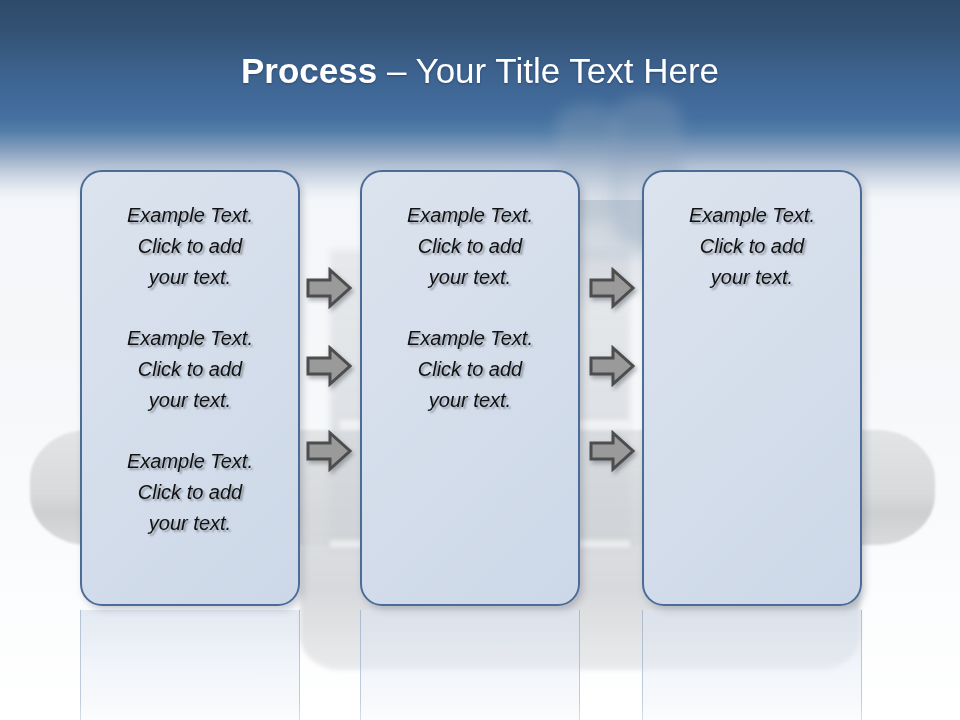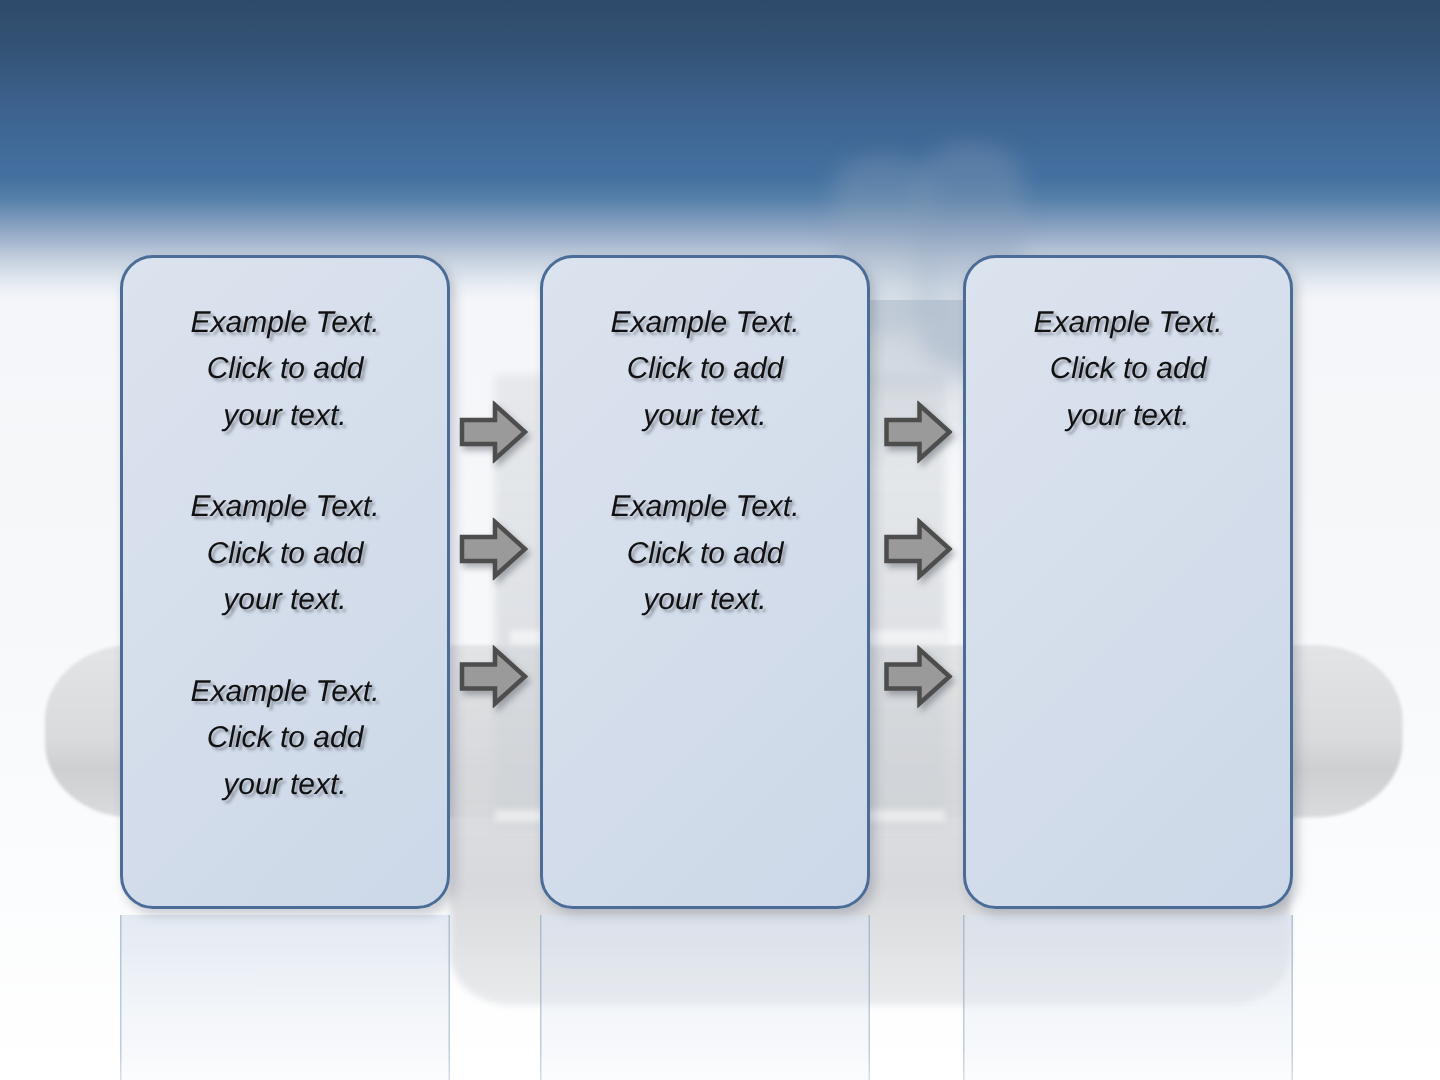--- a/index.html
+++ b/index.html
@@ -170,20 +170,23 @@
   <div class="platform2"></div>
   <div class="platform-face"></div>
   <div class="slab-stripe s1"></div>
   <div class="slab-stripe s2"></div>
   <div class="bg-cyl c4"></div>
   <div class="bg-cyl c3"></div>
   <div class="bg-sky"></div>
   <div class="bg-cyl c1"></div>
   <div class="bg-cyl c2"></div>
 
+  <div class="title">
+    <span class="strong">Process</span><span class="rest"> – Your Title Text Here</span>
+  </div>
 
   <div class="reflection r1"></div>
   <div class="reflection r2"></div>
   <div class="reflection r3"></div>
 
   <div class="box b1">
     <div class="box-body">
       <div class="txt-block">Example Text.
 Click  to add
 your text.</div>

